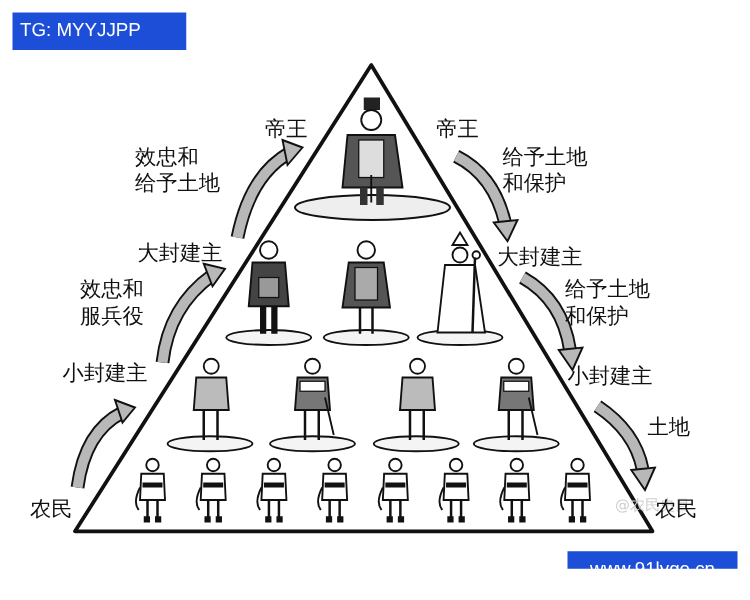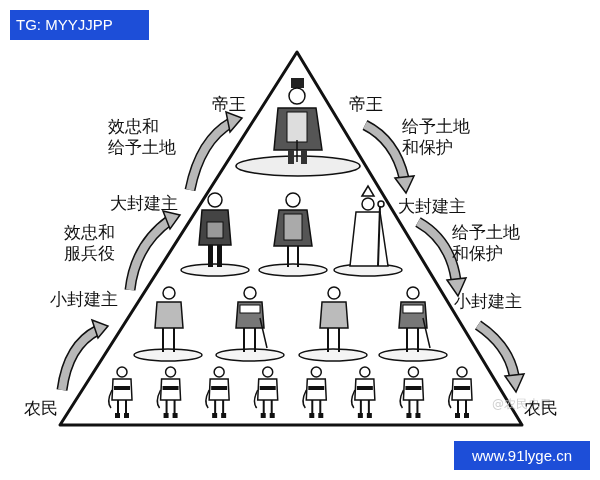--- a/index.html
+++ b/index.html
@@ -2,21 +2,21 @@
 <html><head>
   <meta charset="utf-8">
   <style>
     html, body { margin:0; padding:0; background:#ffffff; }
     body { width:600px; height:480px; position:relative; overflow:hidden; font-family:"DejaVu Sans", sans-serif; }
     #stage { position:absolute; left:0; top:0; width:600px; height:480px; }
     .lbl { position:absolute; font-family:"DejaVu Serif", serif; font-size:17px; color:#111; line-height:21px; white-space:nowrap; }
     .lbl.c { }
     .badge { position:absolute; background:#1d4ed8; color:#ffffff; font-family:Liberation Sans, sans-serif; }
     #tg { left:10px; top:10px; width:139px; height:30px; font-size:15px; line-height:30px; padding-left:6px; box-sizing:border-box; }
-    #site { left:454px; top:441px; width:136px; height:29px; font-size:15px; line-height:29px; text-align:center; }
+    #site { left:454px; top:441px; width:136px; height:14px; font-size:15px; line-height:29px; text-align:center; }
     #wm { position:absolute; left:492px; top:396px; font-size:12px; color:#cfcfcf; font-family:"DejaVu Sans", sans-serif; }
   </style>
 </head>
 <body>
 
 <div id="stage">
   <svg width="600" height="480" viewBox="0 0 600 480" xmlns="http://www.w3.org/2000/svg" style="position:absolute;left:0;top:0">
     <defs>
       <g id="base-oval">
           <ellipse cx="0" cy="0" rx="34" ry="6" fill="#f4f4f4" stroke="#111" stroke-width="1.5"></ellipse>
@@ -222,19 +222,20 @@
     <div>给予土地</div>
     <div>和保护</div>
   </div>
   <div class="lbl" style="left:398px;top:196px;">大封建主</div>
   <div class="lbl c" style="left:452px;top:222px;">
     <div>给予土地</div>
     <div>和保护</div>
   </div>
   <div class="lbl" style="left:454px;top:291px;">小封建主</div>
   <div class="lbl c" style="left:518px;top:332px;">
+    <div>土地</div>
   </div>
   <div id="wm">@农民史目</div>
   <div class="lbl" style="left:524px;top:398px;">农民</div>
 
   <div id="tg" class="badge">TG: MYYJJPP</div>
   <div id="site" class="badge">www.91lyge.cn</div>
 </div>
 
 </body></html>

